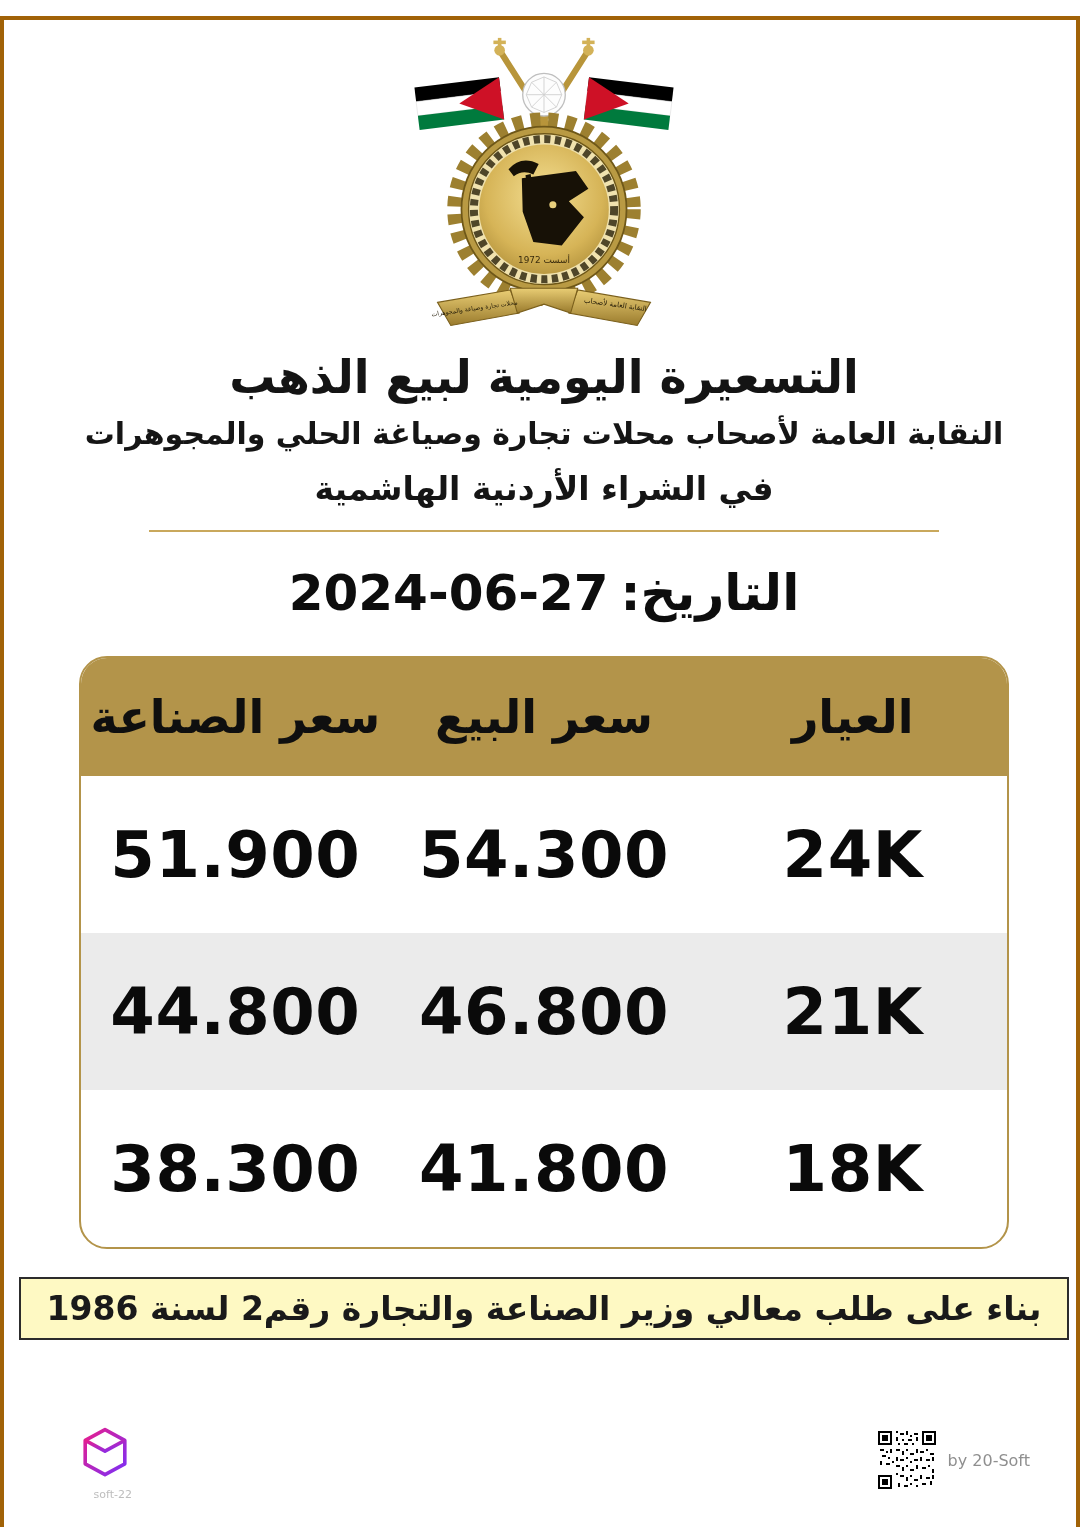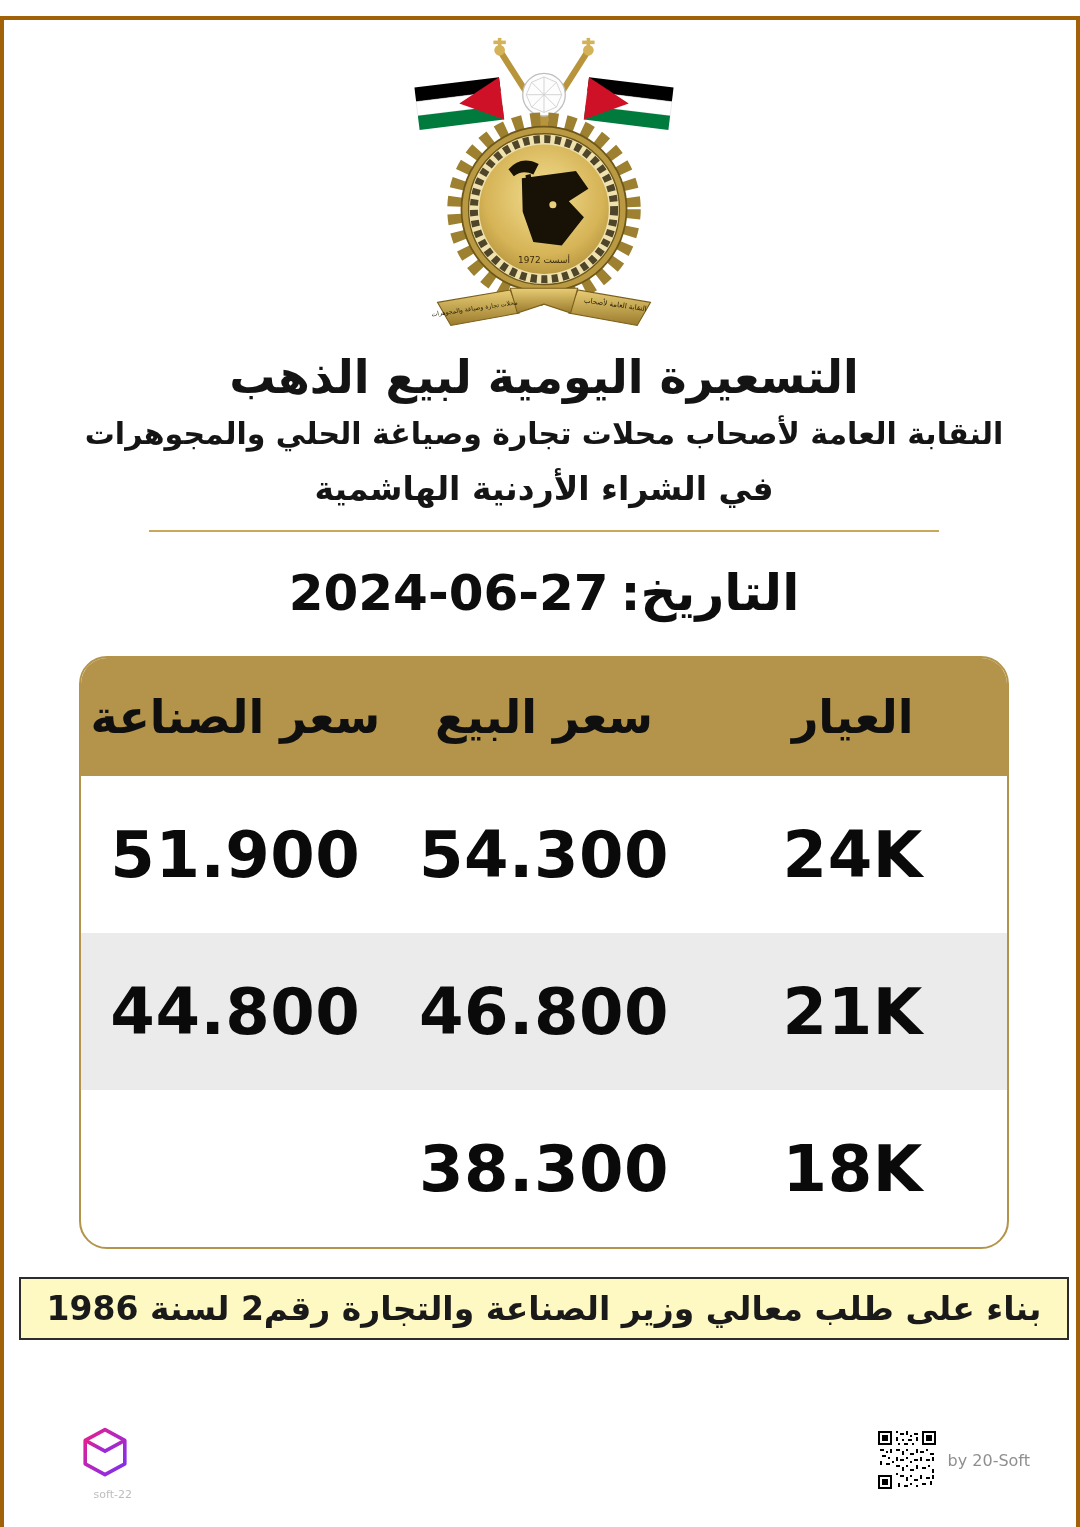--- a/index.html
+++ b/index.html
@@ -150,20 +150,21 @@
       <div class="td">54.300</div>
       <div class="td">51.900</div>
     </div>
     <div class="trow alt">
       <div class="td">21K</div>
       <div class="td">46.800</div>
       <div class="td">44.800</div>
     </div>
     <div class="trow">
       <div class="td">18K</div>
+      <div class="td">41.800</div>
       <div class="td">38.300</div>
     </div>
   </div>
 
   <div class="note-wrap">
     <div class="note">بناء على طلب معالي وزير الصناعة والتجارة رقم2 لسنة 1986</div>
   </div>
 
   <div class="footer-left">
     <svg width="54" height="58" viewBox="0 0 60 64">

